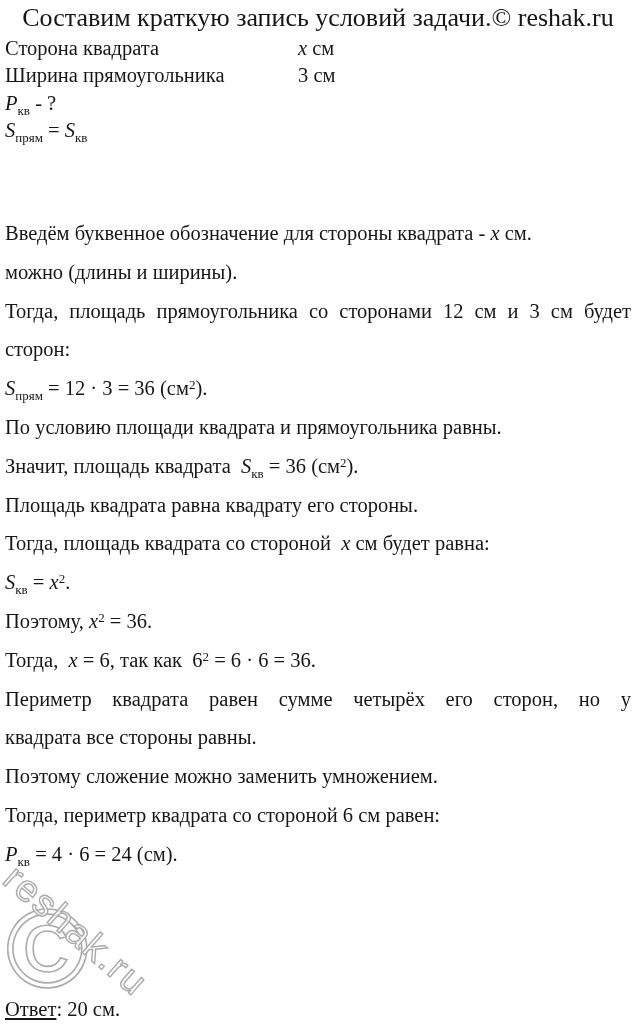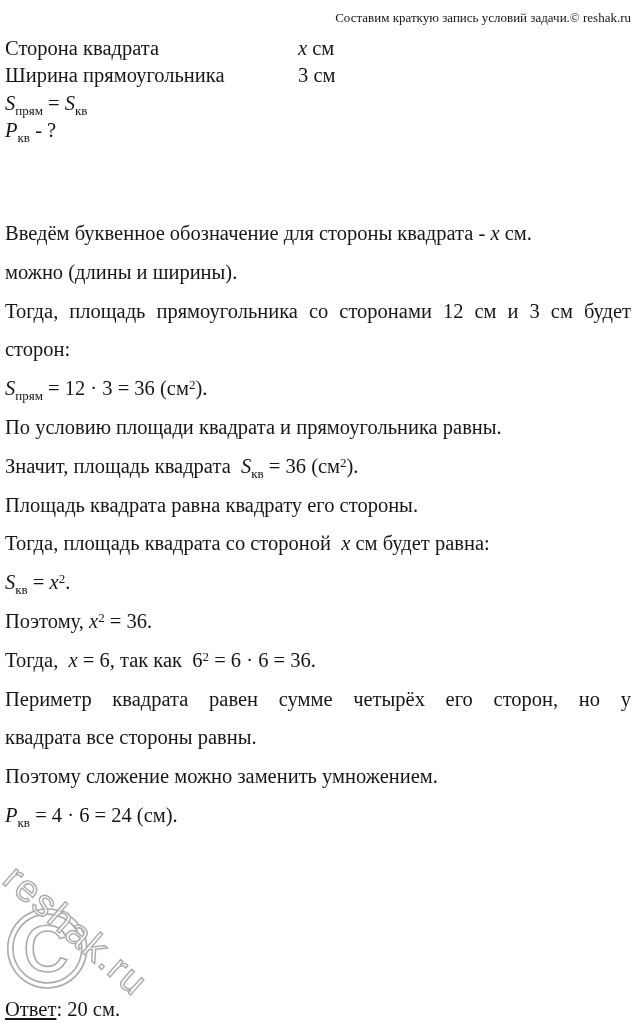--- a/index.html
+++ b/index.html
@@ -9,22 +9,22 @@
     color: #161616;
     font-family: "Liberation Serif", "DejaVu Serif", serif;
     position: relative;
     overflow: hidden;
   }
   .page { position: absolute; inset: 0; }
 
   
   .header {
     position: absolute; top: 4px; left: 5px; right: 4px;
-    display: flex; justify-content: flex-end; align-items: baseline;
-    font-size: 13px; line-height: 28px;
+    display: flex; justify-content: center; align-items: baseline;
+    font-size: 26px; line-height: 28px;
   }
 
   
   .summary {
     position: absolute; top: 35px; left: 5px; right: 4px;
     font-size: 20.5px;
   }
   .srow { display: flex; line-height: 27.4px; }
   .slabel { width: 293px; flex: 0 0 293px; }
   .svalue { flex: 1; }
@@ -81,22 +81,22 @@
 
   <div class="summary" id="summary">
       <div class="srow">
         <span class="slabel">Сторона квадрата</span>
         <span class="svalue"><i class="mvar">x</i> см</span>
       </div>
       <div class="srow">
         <span class="slabel">Ширина прямоугольника</span>
         <span class="svalue">3 см</span>
       </div>
+      <div class="sformula"><i class="mvar">P</i><sub>кв</sub> - ?</div>
       <div class="sformula"><i class="mvar">S</i><sub>прям</sub> = <i class="mvar">S</i><sub>кв</sub></div>
-      <div class="sformula"><i class="mvar">P</i><sub>кв</sub> - ?</div>
     </div>
 
   <div class="solution" id="solution">
       <div class="para">
         <div class="line">Введём буквенное обозначение для стороны квадрата - <i class="mvar">x</i> см.</div>
       </div>
       <div class="para">
         <div class="line">можно (длины и ширины).</div>
       </div>
       <div class="para">
@@ -128,20 +128,23 @@
         <div class="line">Тогда, &nbsp;<i class="mvar">x</i> = 6, так как &nbsp;6<sup>2</sup> = 6 · 6 = 36.</div>
       </div>
       <div class="para">
         <div class="line just">Периметр квадрата равен сумме четырёх его сторон, но у</div>
         <div class="line">квадрата все стороны равны.</div>
       </div>
       <div class="para">
         <div class="line">Поэтому сложение можно заменить умножением.</div>
       </div>
       <div class="para">
+        <div class="line">Тогда, периметр квадрата со стороной 6 см равен:</div>
+      </div>
+      <div class="para">
         <div class="line"><i class="mvar">P</i><sub>кв</sub> = 4 · 6 = 24 (см).</div>
       </div>
     </div>
 
   <div class="answer"><span class="answer-label">Ответ</span><span>: 20 см.</span></div>
 
   <div class="wm">
     <span class="wm-c">©</span>
     <span class="wm-t">reshak.ru</span>
   </div>

